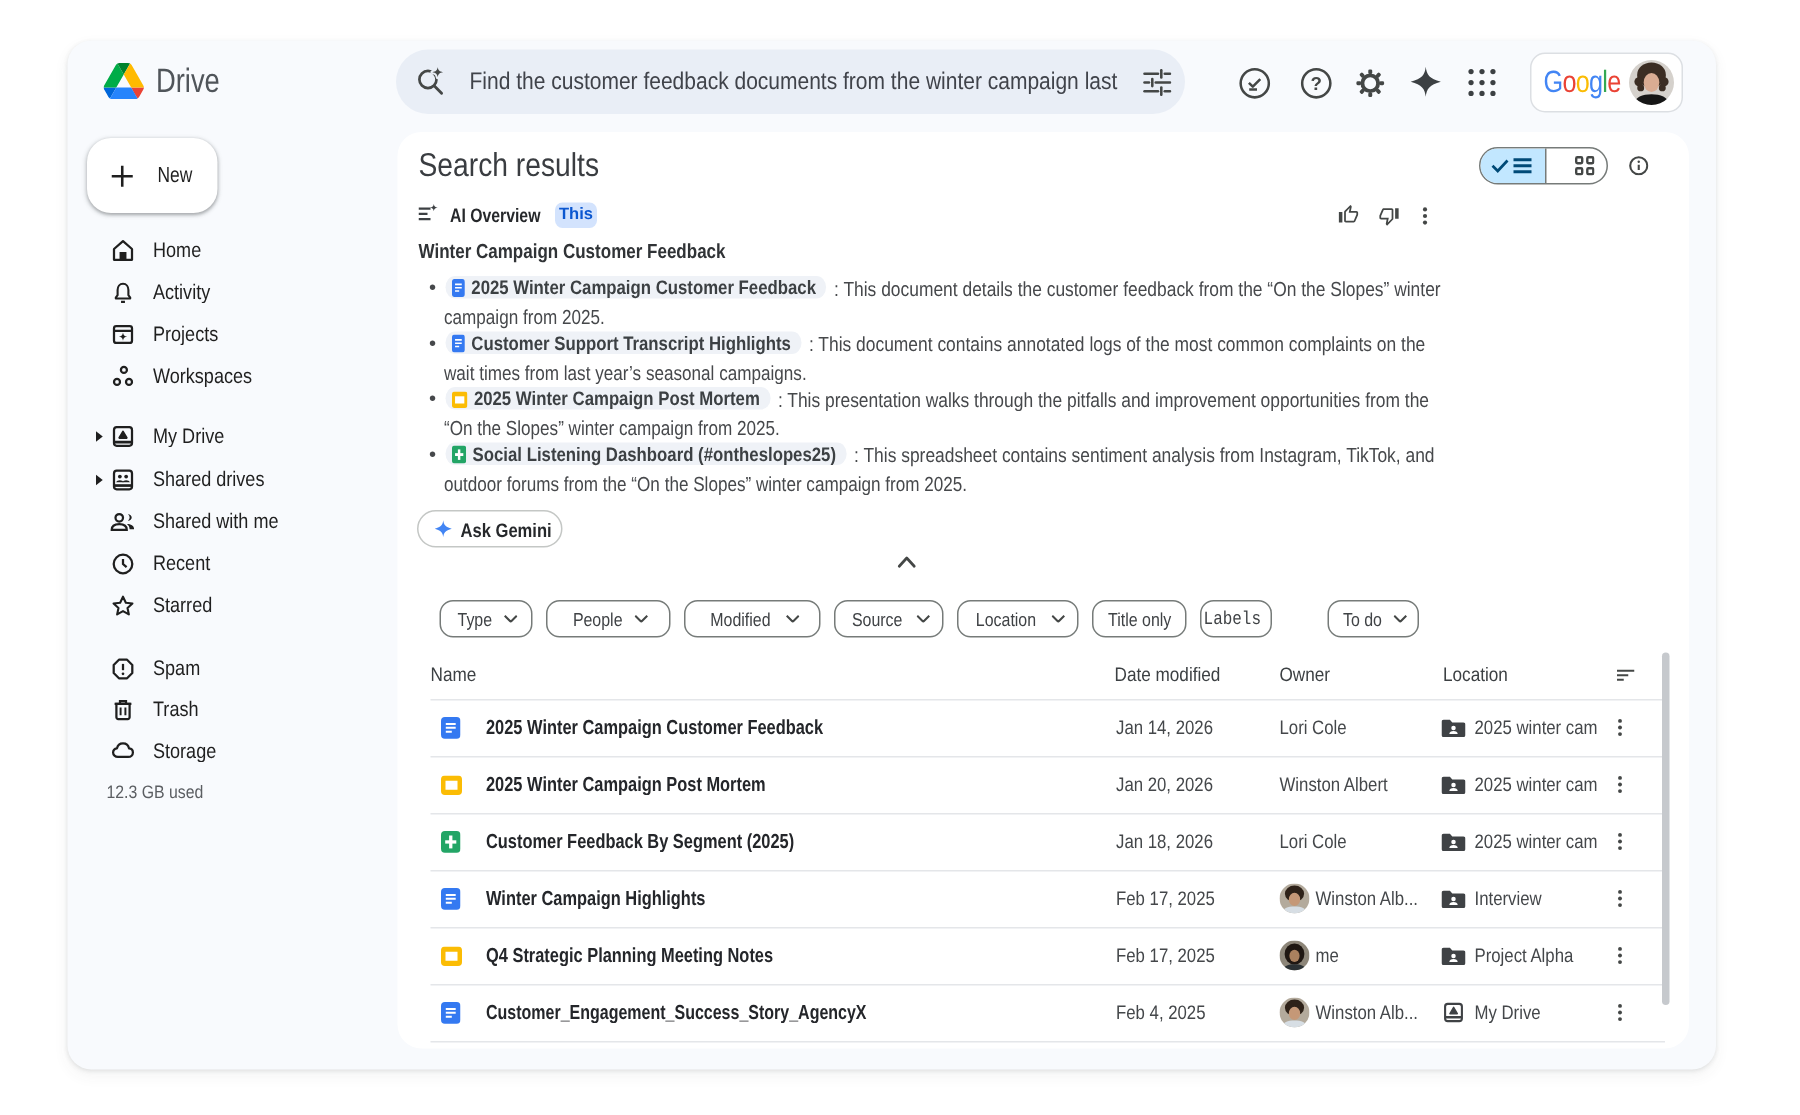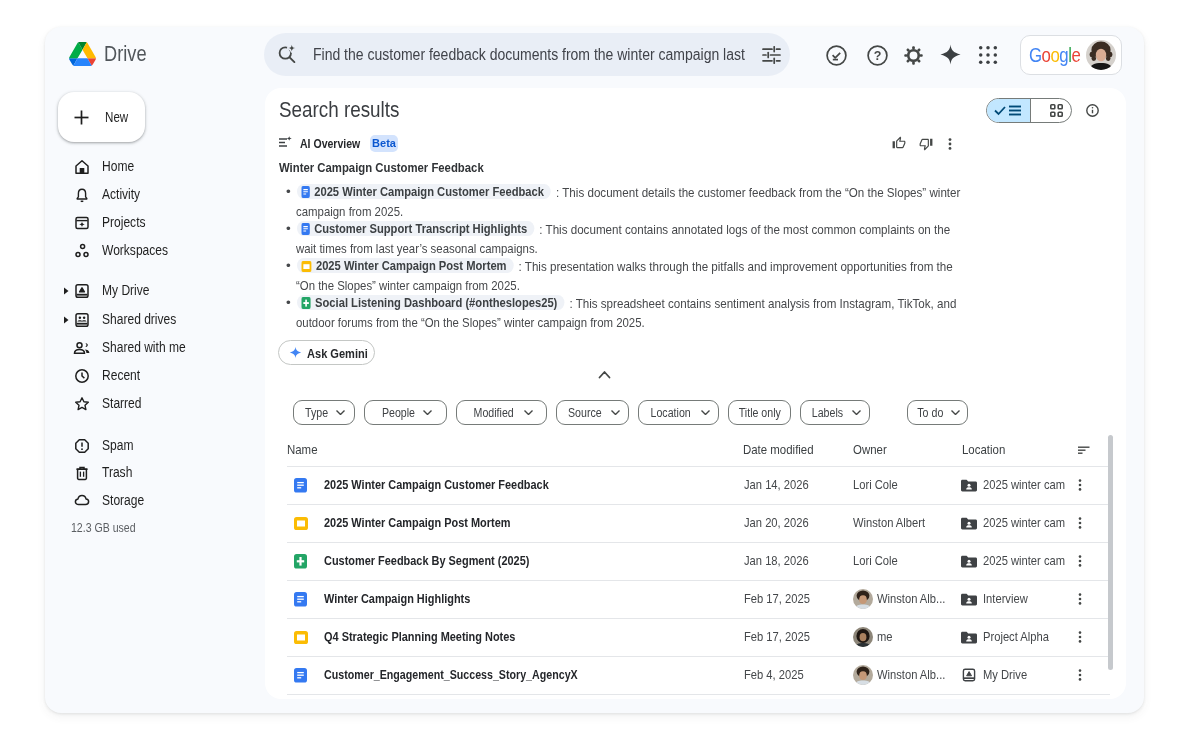--- a/index.html
+++ b/index.html
@@ -269,21 +269,21 @@
 
 <svg class="abs" style="left:279px;top:136px;" width="13" height="13" viewBox="0 0 13 13">
   <g stroke="#3c4043" stroke-width="1.5">
       <line x1="0" y1="3" x2="8" y2="3"></line>
       <line x1="0" y1="6.5" x2="6" y2="6.5"></line>
       <line x1="0" y1="10" x2="8" y2="10"></line>
     </g>
   <path d="M10.2 0 C10.4 1.5 11 2.1 12.8 2.4 C11 2.7 10.4 3.3 10.2 4.8 C10 3.3 9.4 2.7 7.6 2.4 C9.4 2.1 10 1.5 10.2 0 Z" fill="#3c4043"></path>
 </svg>
 <div class="aiov">AI Overview</div>
-<div class="beta">Beta</div>
+<div class="beta">This</div>
 
 <svg class="abs" style="left:892px;top:136px;" width="14" height="14" viewBox="0 0 24 24">
   <path fill="#444746" d="M1 21h4V9H1v12zm22-11c0-1.1-.9-2-2-2h-6.31l.95-4.57.03-.32c0-.41-.17-.79-.44-1.06L14.17 1 7.58 7.59C7.22 7.95 7 8.45 7 9v10c0 1.1.9 2 2 2h9c.83 0 1.54-.5 1.84-1.22l3.02-7.05c.09-.23.14-.47.14-.73v-2zm-2 2l-3 7H9V9l4.34-4.34L12.23 10H21v2z"></path>
 </svg>
 <svg class="abs" style="left:919px;top:137px;transform:rotate(180deg);" width="14" height="14" viewBox="0 0 24 24">
   <path fill="#444746" d="M1 21h4V9H1v12zm22-11c0-1.1-.9-2-2-2h-6.31l.95-4.57.03-.32c0-.41-.17-.79-.44-1.06L14.17 1 7.58 7.59C7.22 7.95 7 8.45 7 9v10c0 1.1.9 2 2 2h9c.83 0 1.54-.5 1.84-1.22l3.02-7.05c.09-.23.14-.47.14-.73v-2zm-2 2l-3 7H9V9l4.34-4.34L12.23 10H21v2z"></path>
 </svg>
 <svg class="abs" style="left:948px;top:138px;" width="4" height="12" viewBox="0 0 4 12">
   <g fill="#444746">
       <circle cx="2" cy="1.6" r="1.4"></circle>
@@ -368,21 +368,21 @@
     </div>
   <div class="chip" style="width:81px;">
       <span>Location</span>
       <svg width="9" height="5" viewBox="0 0 9 5" style="margin-left:6px;">
         <path d="M0.5 0.5 L4.5 4.5 L8.5 0.5" fill="none" stroke="#444746" stroke-width="1.4"></path>
       </svg>
     </div>
   <div class="chip" style="width:63px;">
       <span>Title only</span>
     </div>
-  <div class="chip" style="width:70px;">
+  <div class="chip" style="width:48px;font-family:Liberation Mono, monospace;">
       <span>Labels</span>
       <svg width="9" height="5" viewBox="0 0 9 5" style="margin-left:6px;">
         <path d="M0.5 0.5 L4.5 4.5 L8.5 0.5" fill="none" stroke="#444746" stroke-width="1.4"></path>
       </svg>
     </div>
   <div class="chip" style="width:61px;margin-left:28px;">
       <span>To do</span>
       <svg width="9" height="5" viewBox="0 0 9 5" style="margin-left:6px;">
         <path d="M0.5 0.5 L4.5 4.5 L8.5 0.5" fill="none" stroke="#444746" stroke-width="1.4"></path>
       </svg>

